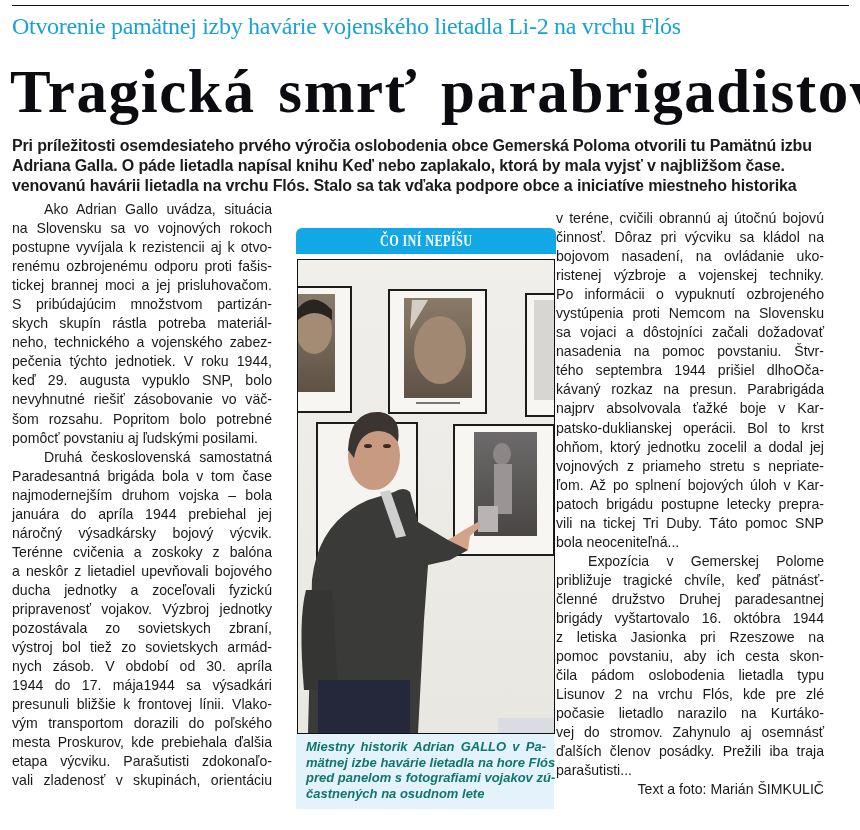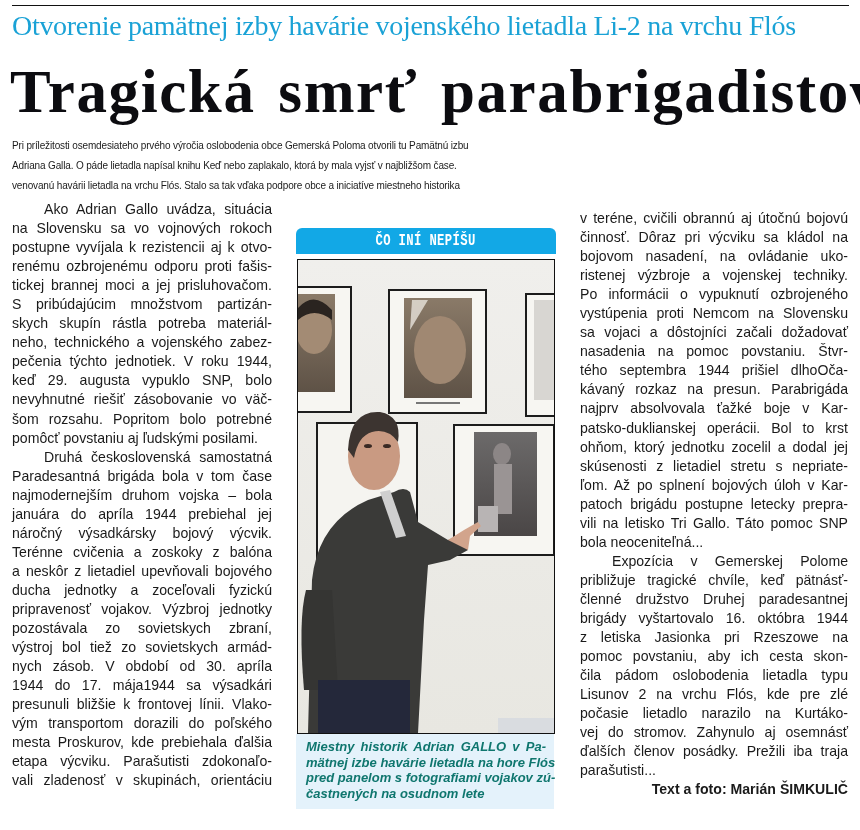--- a/index.html
+++ b/index.html
@@ -1,30 +1,30 @@
 <!DOCTYPE html>
 <html><head>
 <meta charset="utf-8">
 <style>
   html, body { margin:0; padding:0; background:#ffffff; }
   body { width:860px; height:830px; position:relative; overflow:hidden; color:#1a1a1a; }
   .top-rule { position:absolute; left:12px; top:5px; width:837px; height:1px; background:#111; }
-  .kicker { position:absolute; left:12px; top:9px; width:840px; font-family:"Liberation Serif", "DejaVu Serif", serif; font-size:28px; color:#1aa2d6; letter-spacing:-0.3px; white-space:nowrap; line-height:34px; }
+  .kicker { position:absolute; left:12px; top:9px; width:840px; font-family:"Liberation Serif", "DejaVu Serif", serif; font-size:24px; color:#1aa2d6; letter-spacing:-0.3px; white-space:nowrap; line-height:34px; }
   .headline { position:absolute; left:10px; top:52px; width:850px; font-family:"Liberation Serif", "DejaVu Serif", serif; font-weight:bold; font-size:61px; line-height:80px; color:#0c0c10; white-space:nowrap; letter-spacing:1.6px; word-spacing:6px; }
-  .lead { position:absolute; left:12px; top:136px; width:836px; font-family:"Liberation Sans", sans-serif; font-weight:normal; font-size:10px; line-height:20px; color:#1b1b1b; letter-spacing:-0.15px; }
+  .lead { position:absolute; left:12px; top:136px; width:836px; font-family:"Liberation Sans", sans-serif; font-weight:bold; font-size:16px; line-height:20px; color:#1b1b1b; letter-spacing:-0.15px; }
   .lead span { display:block; white-space:nowrap; }
   .col { position:absolute; font-family:"Liberation Sans", sans-serif; font-size:14.1px; line-height:19.06px; color:#1a1a1a; }
   .col .ln { display:block; white-space:nowrap; text-align:justify; text-align-last:justify; height:19.06px; overflow:visible; }
   .col .ln.last { text-align-last:left; }
   .col .ln.indent { padding-left:32px; }
   .col.left { left:12px; top:200px; width:260px; }
-  .col.right { left:580px; top:209px; width:268px; }
-  .col .ln.signature { text-align:right; text-align-last:right; font-weight:bold; }
+  .col.right { left:556px; top:209px; width:268px; }
+  .col .ln.signature { text-align:right; text-align-last:right; font-weight:normal; }
   .box { position:absolute; left:296px; top:228px; width:260px; height:580px; }
-  .box-header { position:absolute; left:0; top:0; width:260px; height:26px; background:#12a8e6; border-radius:6px 6px 0 0; color:#fff; font-family:Liberation Mono, monospace; font-weight:bold; font-size:17px; line-height:26px; text-align:center; letter-spacing:0.5px; transform-origin:center; }
+  .box-header { position:absolute; left:0; top:0; width:260px; height:26px; background:#12a8e6; border-radius:6px 6px 0 0; color:#fff; font-family:Liberation Serif, serif; font-weight:bold; font-size:17px; line-height:26px; text-align:center; letter-spacing:0.5px; transform-origin:center; }
   .box-header span { display:inline-block; transform:scaleX(0.72); }
   .photo { position:absolute; left:1px; top:31px; width:256px; height:473px; border:1.5px solid #111; background:#ecebe6; overflow:hidden; }
   .caption-bg { position:absolute; left:0; top:506px; width:258px; height:75px; background:#e4f2fb; }
   .caption { position:absolute; left:10px; top:511px; width:240px; font-family:"Liberation Sans", sans-serif; font-weight:bold; font-style:italic; font-size:13px; line-height:15.5px; color:#0f766e; }
   .caption .ln { display:block; white-space:nowrap; text-align:justify; text-align-last:justify; }
   .caption .ln.last { text-align-last:left; }
   svg { display:block; }
 </style>
 </head>
 <body>
@@ -151,24 +151,24 @@
   <span class="ln">ristenej výzbroje a vojenskej techniky.</span>
   <span class="ln">Po informácii o vypuknutí ozbrojeného</span>
   <span class="ln">vystúpenia proti Nemcom na Slovensku</span>
   <span class="ln">sa vojaci a dôstojníci začali dožadovať</span>
   <span class="ln">nasadenia na pomoc povstaniu. Štvr-</span>
   <span class="ln">tého septembra 1944 prišiel dlhoOča-</span>
   <span class="ln">kávaný rozkaz na presun. Parabrigáda</span>
   <span class="ln">najprv absolvovala ťažké boje v Kar-</span>
   <span class="ln">patsko-duklianskej operácii. Bol to krst</span>
   <span class="ln">ohňom, ktorý jednotku zocelil a dodal jej</span>
-  <span class="ln">skúsenosti z lietadiel stretu s nepriate-</span>
+  <span class="ln">vojnových z priameho stretu s nepriate-</span>
   <span class="ln">ľom. Až po splnení bojových úloh v Kar-</span>
   <span class="ln">patoch brigádu postupne letecky prepra-</span>
-  <span class="ln">vili na letisko Tri Gallo. Táto pomoc SNP</span>
+  <span class="ln">vili na tickej Tri Duby. Táto pomoc SNP</span>
   <span class="ln last">bola neoceniteľná...</span>
   <span class="ln indent">Expozícia v Gemerskej Polome</span>
   <span class="ln">približuje tragické chvíle, keď pätnásť-</span>
   <span class="ln">členné družstvo Druhej paradesantnej</span>
   <span class="ln">brigády vyštartovalo 16. októbra 1944</span>
   <span class="ln">z letiska Jasionka pri Rzeszowe na</span>
   <span class="ln">pomoc povstaniu, aby ich cesta skon-</span>
   <span class="ln">čila pádom oslobodenia lietadla typu</span>
   <span class="ln">Lisunov 2 na vrchu Flós, kde pre zlé</span>
   <span class="ln">počasie lietadlo narazilo na Kurtáko-</span>

